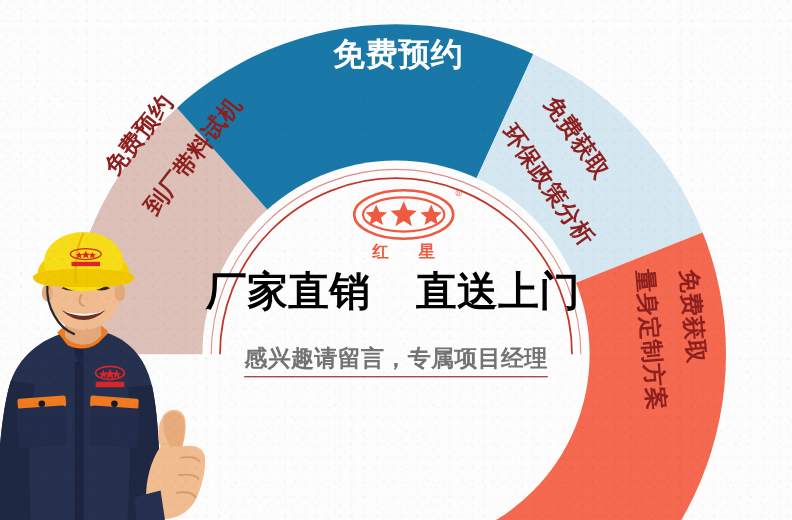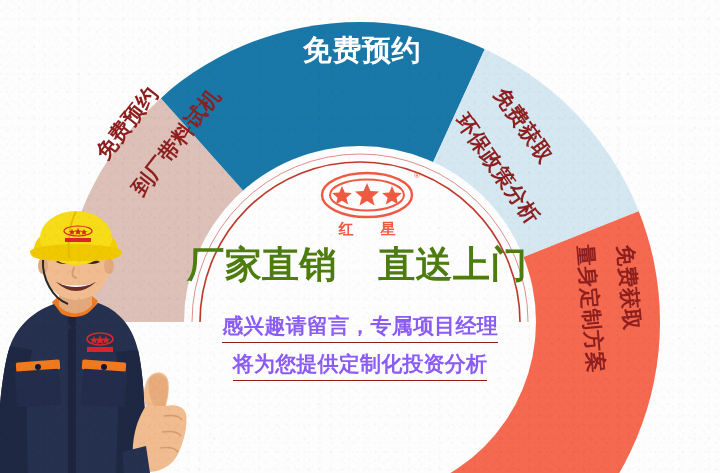--- a/index.html
+++ b/index.html
@@ -61,31 +61,31 @@
   
   #logo{
     position:absolute;left:313px;top:168px;width:108px;height:72px;z-index:14;
   }
   #logo svg{display:block;}
 
   
   #headline{
     position:absolute;left:185px;top:246px;width:345px;z-index:14;
     text-align:center;
-    font-size:37px;font-weight:bold;color:#4d7c0f;
+    font-size:37px;font-weight:bold;color:#000000;
     letter-spacing:.01em;line-height:1.05;white-space:nowrap;
   }
   #headline .gap{display:inline-block;width:20px;}
 
   
   #subtext{
     position:absolute;left:186px;top:312px;width:348px;z-index:14;text-align:center;
   }
   #subtext .line{
-    font-size:21px;color:#8b5cf6;font-weight:bold;
+    font-size:21px;color:#737373;font-weight:bold;
     border-bottom:1.5px solid #8e1f1f;
     display:inline-block;padding-bottom:2px;margin-bottom:7px;
     letter-spacing:.01em;white-space:nowrap;
   }
 
   
   #worker{position:absolute;left:-4px;top:206px;width:200px;height:267px;z-index:20;}
   #worker svg{display:block;}
 </style>
 </head>
@@ -151,21 +151,20 @@
   </div>
 
   <div id="headline">
     <span>厂家直销</span>
     <span class="gap"></span>
     <span>直送上门</span>
   </div>
 
   <div id="subtext">
     <div><span class="line">感兴趣请留言，专属项目经理</span></div>
-    <div><span class="line">将为您提供定制化投资分析</span></div>
   </div>
 
   <div id="worker">
     <svg width="200" height="267" viewBox="0 0 200 267">
 
       <path d="M 58 98 C 40 104 22 118 14 140 C 6 164 2 210 0 267 L 150 267
                C 150 214 148 170 142 144 C 136 118 120 103 102 97
                C 92 112 70 112 58 98 Z" fill="#26304f"></path>
 
       <path d="M 14 140 C 6 164 2 210 0 267 L 32 267 C 30 212 30 172 36 144 Z" fill="#1f2843"></path>

